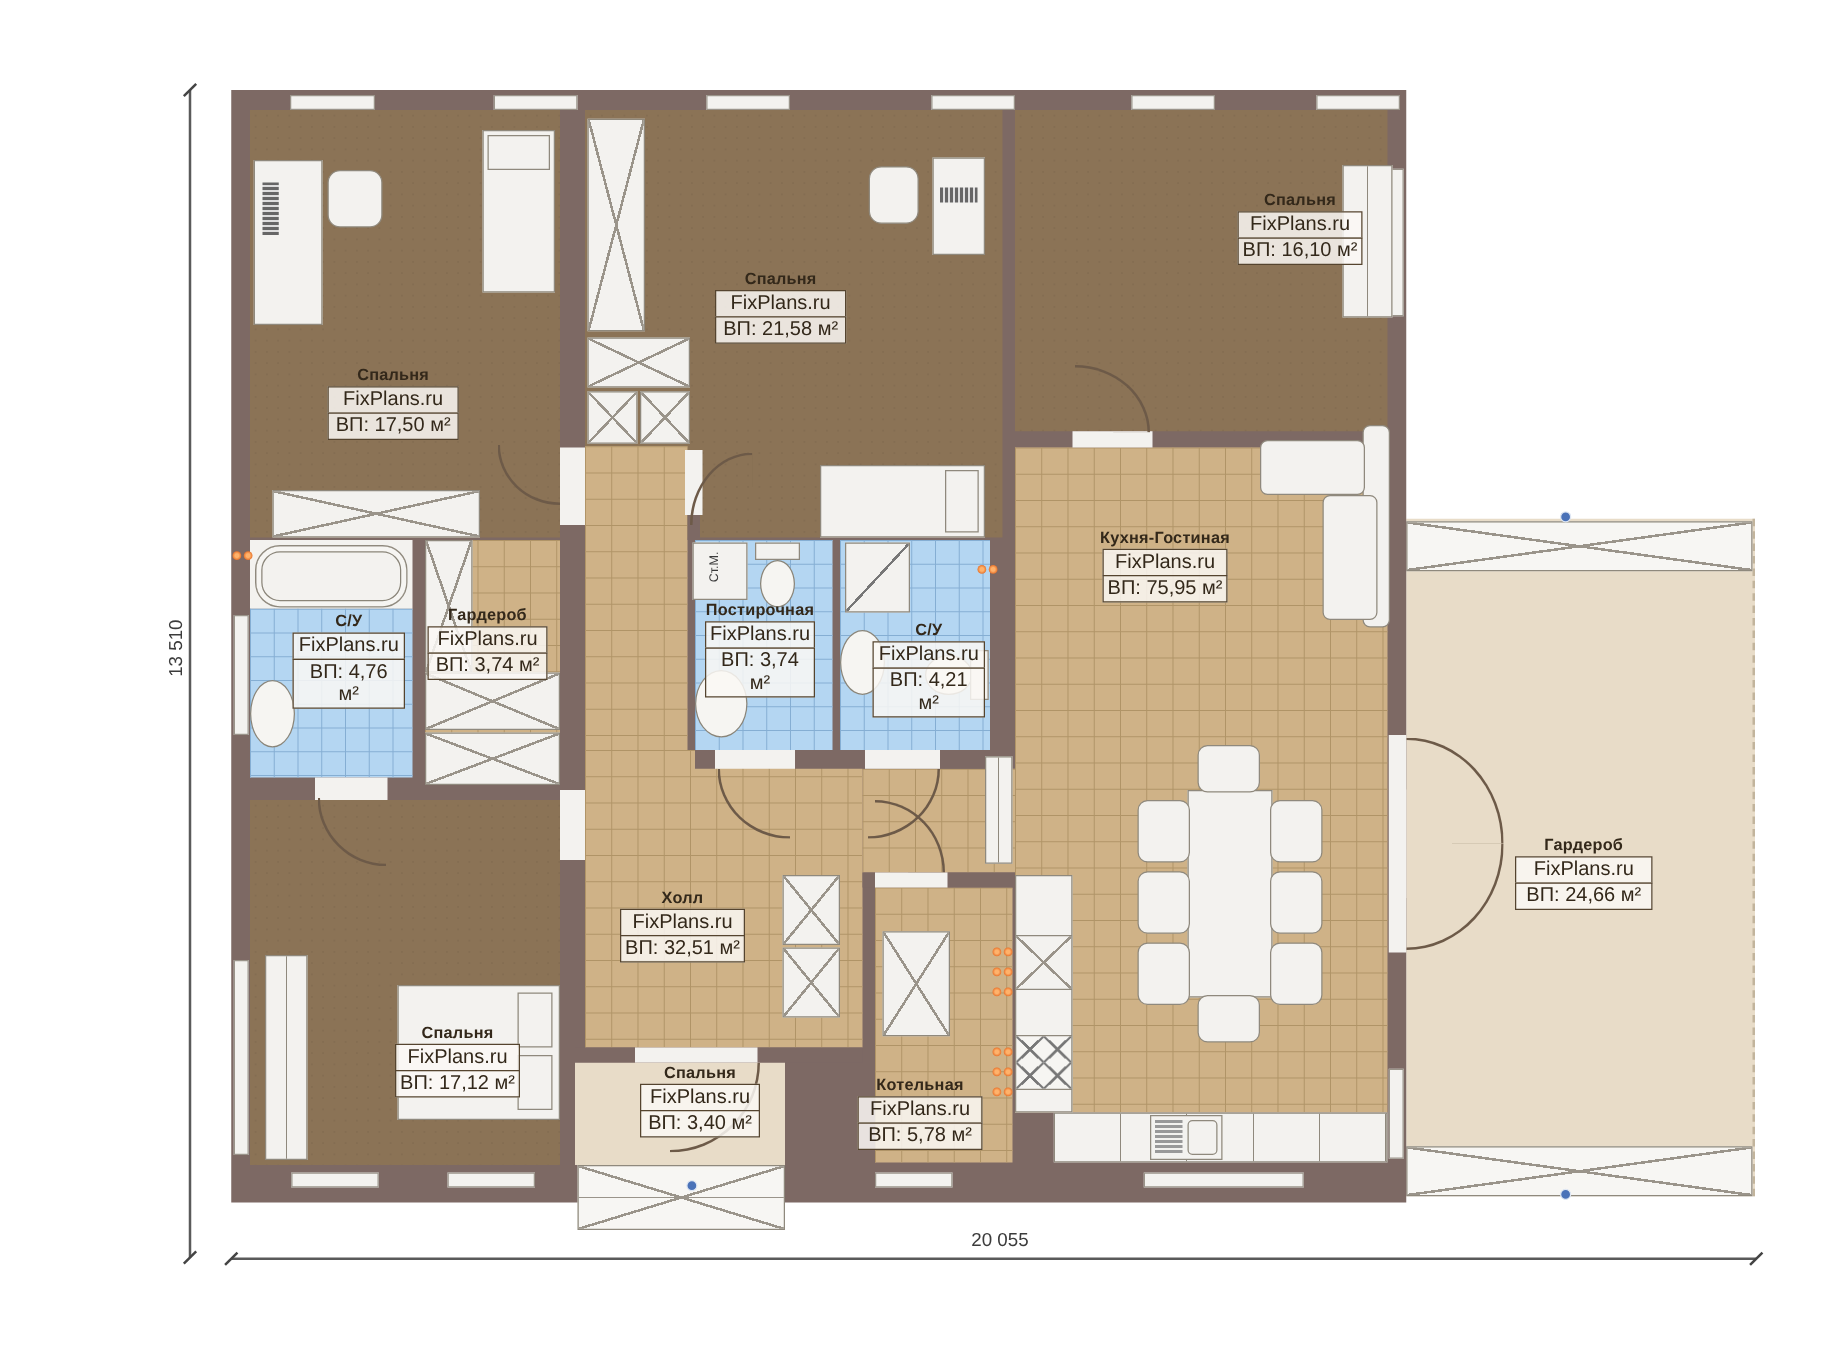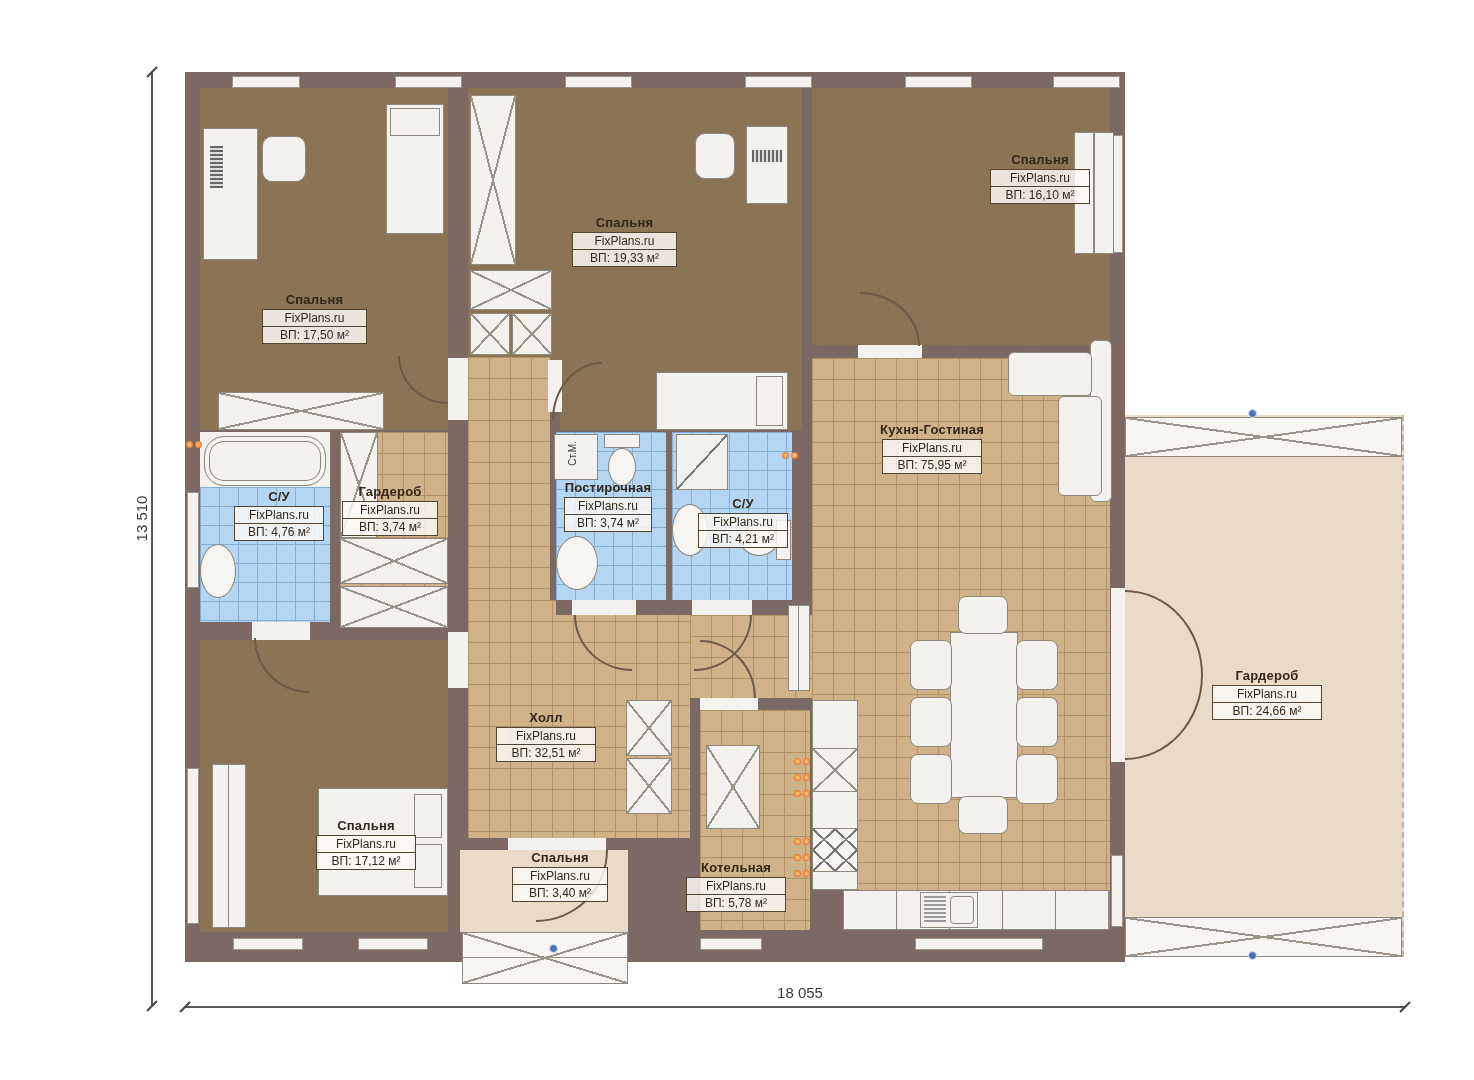--- a/index.html
+++ b/index.html
@@ -28,21 +28,21 @@
   .arc{border:2px solid #6d5a48;box-sizing:border-box;background:transparent;}
   .arc-tl{border-right:none;border-bottom:none;border-radius:100% 0 0 0;}
   .arc-tr{border-left:none;border-bottom:none;border-radius:0 100% 0 0;}
   .arc-bl{border-right:none;border-top:none;border-radius:0 0 0 100%;}
   .arc-br{border-left:none;border-top:none;border-radius:0 0 100% 0;}
   .odot{width:7px;height:7px;border-radius:50%;background:radial-gradient(#ffb26b 30%,#e8742c 70%);}
   .bdot{width:9px;height:9px;border-radius:50%;background:#4a72b8;border:1.5px solid #dfe7f3;box-sizing:border-box;}
   
   .rlabel{text-align:center;color:#33281a;z-index:30;}
   .rlabel .nm{font-weight:bold;font-size:13px;margin-bottom:2px;letter-spacing:0.2px;}
-  .rlabel .bx{border:1px solid #55442f;background:rgba(250,248,244,0.85);font-size:12px;padding:1px 3px;}
+  .rlabel .bx{border:1px solid #55442f;background:rgba(250,248,244,0.85);font-size:16px;padding:1px 3px;}
   .rlabel .bx + .bx{margin-top:-1px;}
   .stm{font-size:10px;color:#3a3a3a;transform:rotate(-90deg);transform-origin:center;white-space:nowrap;}
   .dim{color:#3c3c3c;font-size:15px;}
   .dline{background:#5a5a5a;}
   .tick{width:14px;height:2px;background:#444;transform:rotate(-45deg);}
   .vdash{border-right:2px dashed #c2b49c;}
 </style>
 </head>
 <body>
 
@@ -205,21 +205,21 @@
 <div class="abs odot" style="left:803px;top:870px;"></div>
 
 <div class="abs rlabel" style="left:262px;top:292px;width:105px;">
   <div class="nm">Спальня</div>
   <div class="bx">FixPlans.ru</div>
   <div class="bx">ВП: 17,50 м²</div>
 </div>
 <div class="abs rlabel" style="left:572px;top:215px;width:105px;">
   <div class="nm">Спальня</div>
   <div class="bx">FixPlans.ru</div>
-  <div class="bx">ВП: 19,33 м²</div>
+  <div class="bx">ВП: 21,58 м²</div>
 </div>
 <div class="abs rlabel" style="left:990px;top:152px;width:100px;">
   <div class="nm">Спальня</div>
   <div class="bx">FixPlans.ru</div>
   <div class="bx">ВП: 16,10 м²</div>
 </div>
 <div class="abs rlabel" style="left:870px;top:422px;width:124px;">
   <div class="nm">Кухня-Гостиная</div>
   <div class="bx" style="margin:0 12px;">FixPlans.ru</div>
   <div class="bx" style="margin:-1px 12px 0;">ВП: 75,95 м²</div>
@@ -266,18 +266,18 @@
 </div>
 <div class="abs rlabel" style="left:1212px;top:668px;width:110px;">
   <div class="nm">Гардероб</div>
   <div class="bx">FixPlans.ru</div>
   <div class="bx">ВП: 24,66 м²</div>
 </div>
 
 <div class="abs dline" style="left:185px;top:1006px;width:1220px;height:2px;"></div>
 <div class="abs tick" style="left:178px;top:1006px;"></div>
 <div class="abs tick" style="left:1398px;top:1006px;"></div>
-<div class="abs dim" style="left:755px;top:984px;width:90px;text-align:center;">18 055</div>
+<div class="abs dim" style="left:755px;top:984px;width:90px;text-align:center;">20 055</div>
 
 <div class="abs dline" style="left:151px;top:72px;width:2px;height:934px;"></div>
 <div class="abs tick" style="left:145px;top:71px;"></div>
 <div class="abs tick" style="left:145px;top:1005px;"></div>
 <div class="abs dim" style="left:96px;top:510px;width:90px;text-align:center;transform:rotate(-90deg);">13 510</div>
 
 </body></html>

